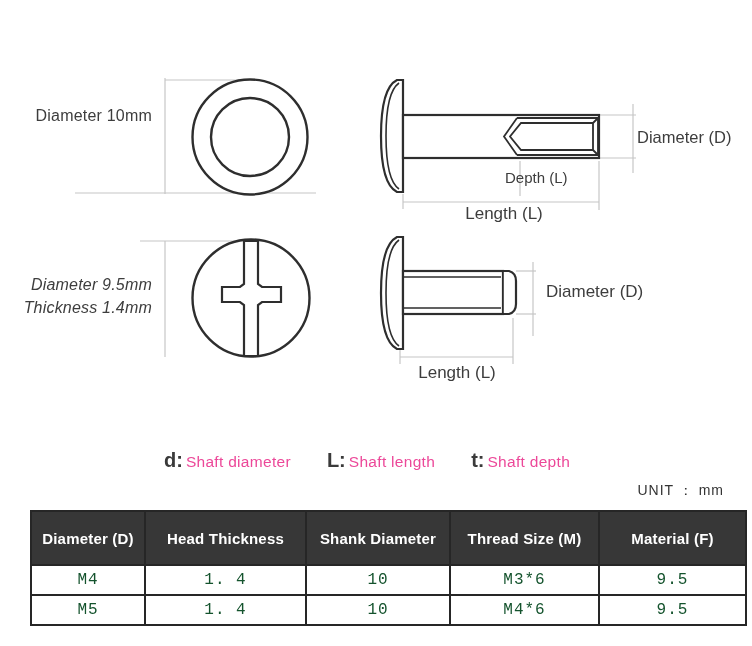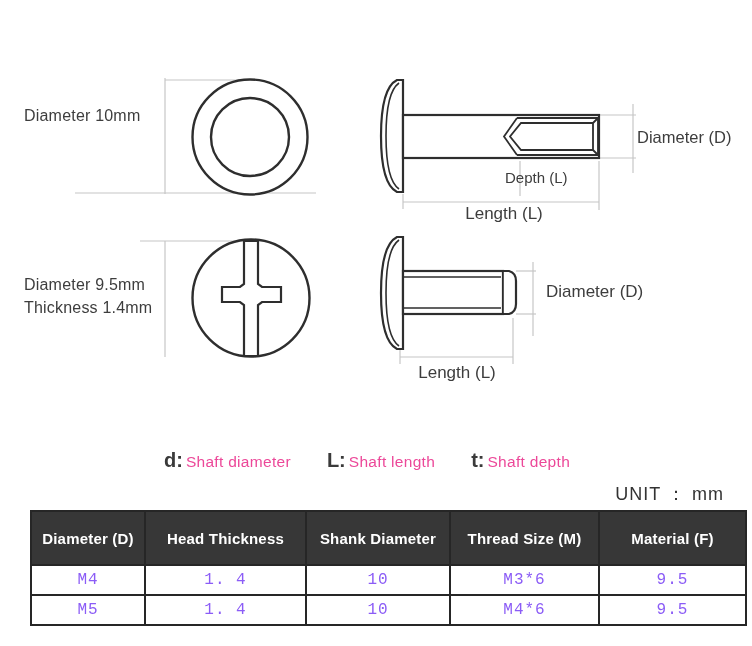--- a/index.html
+++ b/index.html
@@ -1,32 +1,32 @@
 <!DOCTYPE html>
 <html><head>
 <meta charset="utf-8">
 <style>
   html,body{margin:0;padding:0;background:#ffffff;}
   body{width:752px;height:646px;position:relative;overflow:hidden;
        font-family:"Liberation Sans",sans-serif;color:#3a3a3a;}
   .abs{position:absolute;}
   svg{position:absolute;left:0;top:0;}
   .dimlabel{color:#3d3d3d;white-space:nowrap;}
-  .head-labels{width:152px;text-align:left;font-size:16px;line-height:23px;
-               color:#3d3d3d;letter-spacing:.2px;padding-left:24px;}
+  .head-labels{width:152px;text-align:right;font-size:16px;line-height:23px;
+               color:#3d3d3d;letter-spacing:.2px;}
   .legend{left:164px;top:449px;display:flex;gap:36px;align-items:baseline;}
   .legend-item{display:flex;align-items:baseline;white-space:nowrap;}
   .legend-sym{font-size:20px;font-weight:600;color:#3a3a3a;margin-right:3px;}
   .legend-txt{font-size:15.5px;color:#ec4899;letter-spacing:.3px;}
-  .unit{right:28px;top:482px;font-size:18px;color:#333;letter-spacing:1px;margin-left:10px;}
+  .unit{right:28px;top:482px;font-size:14px;color:#333;letter-spacing:1px;margin-left:10px;}
   table.spec{position:absolute;left:30px;top:510px;border-collapse:collapse;
              table-layout:fixed;width:715px;}
   table.spec th{background:#373737;color:#ffffff;font-size:15px;font-weight:700;
                 height:50px;border:2px solid #262626;letter-spacing:.2px;}
-  table.spec td{background:#ffffff;color:#8b5cf6;text-align:center;height:26px;
+  table.spec td{background:#ffffff;color:#14532d;text-align:center;height:26px;
                 border:2px solid #262626;font-family:"Liberation Mono",monospace;
                 font-size:16px;letter-spacing:1px;}
 </style>
 </head>
 <body>
 
 <svg width="752" height="420" viewBox="0 0 752 420">
   <g stroke="#c6c6c6" stroke-width="1.2" fill="none">
 
     <path d="M165,80 H250"></path>
@@ -88,21 +88,21 @@
 </svg>
 
 <div class="abs head-labels" style="left:0;top:104px;">
   <div>Diameter  10mm</div>
 </div>
 
 <div class="abs dimlabel" style="left:505px;top:169px;width:110px;font-size:15px;">Depth (L)</div>
 <div class="abs dimlabel" style="left:637px;top:128px;font-size:16.5px;">Diameter (D)</div>
 <div class="abs dimlabel" style="left:428px;top:204px;width:152px;text-align:center;font-size:17px;">Length (L)</div>
 
-<div class="abs head-labels" style="left:0;top:273px;">
+<div class="abs head-labels" style="left:0;top:273px;font-style:italic;">
   <div>Diameter 9.5mm</div>
   <div>Thickness 1.4mm</div>
 </div>
 
 <div class="abs dimlabel" style="left:546px;top:282px;font-size:17px;">Diameter (D)</div>
 <div class="abs dimlabel" style="left:383px;top:363px;width:148px;text-align:center;font-size:17px;">Length (L)</div>
 
 <div class="abs legend">
   <div class="legend-item">
     <span class="legend-sym">d:</span>

